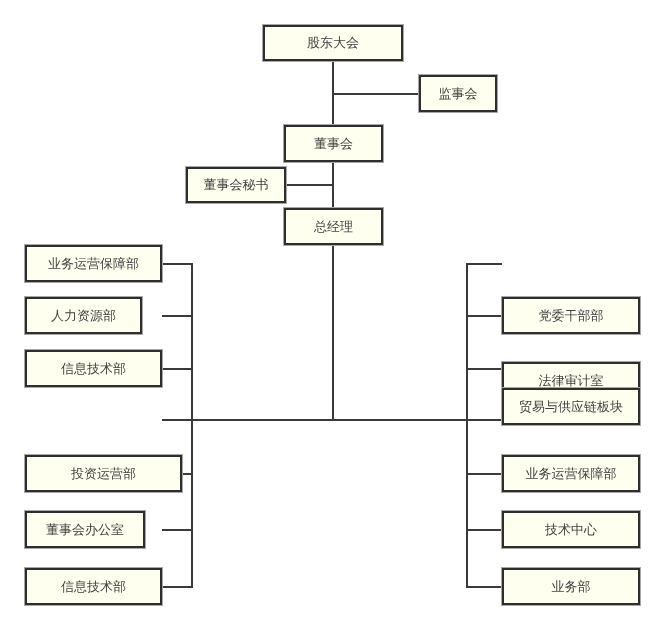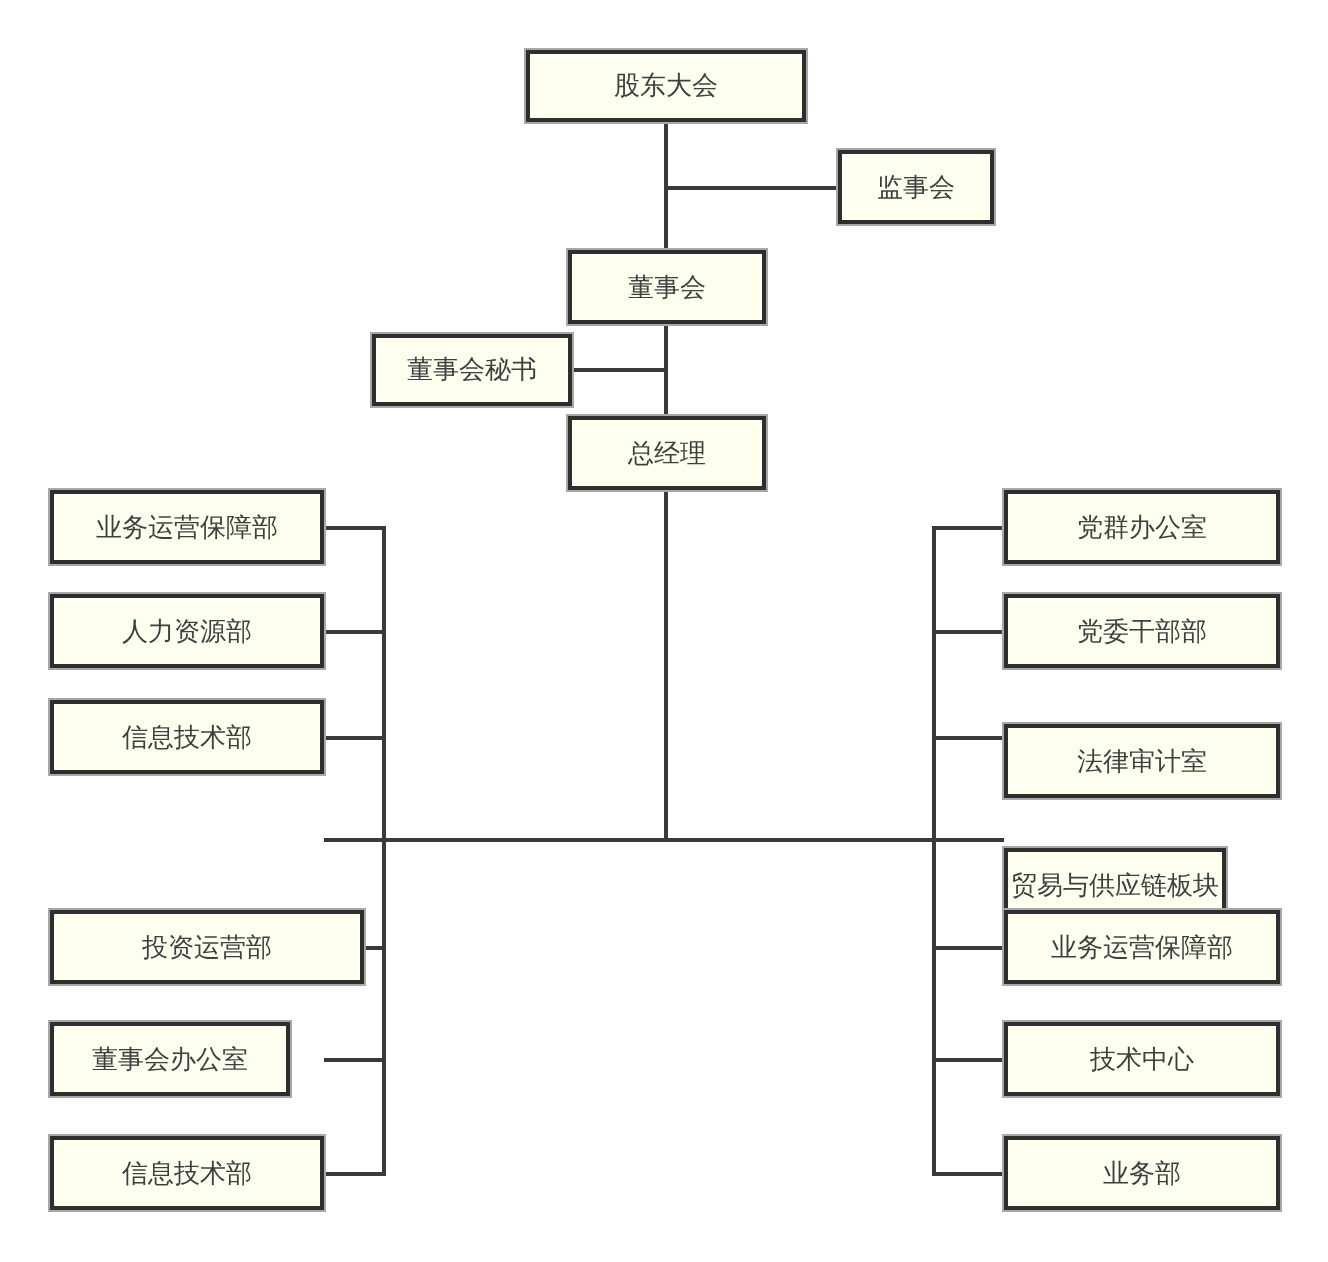--- a/index.html
+++ b/index.html
@@ -52,27 +52,26 @@
 
   <div class="node" style="left:419px;top:75px;width:78px;height:37px;">监事会</div>
 
   <div class="node" style="left:284px;top:125px;width:99px;height:37px;">董事会</div>
 
   <div class="node" style="left:153px;top:167px;width:100px;height:36px;margin-left:33px;">董事会秘书</div>
 
   <div class="node" style="left:284px;top:208px;width:99px;height:37px;">总经理</div>
 
   <div class="node" style="left:25px;top:245px;width:137px;height:37px;">业务运营保障部</div>
-  <div class="node" style="left:25px;top:297px;width:137px;height:37px;">人力资源部</div>
+  <div class="node" style="left:25px;top:297px;width:117px;height:37px;">人力资源部</div>
   <div class="node" style="left:25px;top:350px;width:137px;height:37px;">信息技术部</div>
   <div class="node" style="left:25px;top:455px;width:157px;height:37px;">投资运营部</div>
   <div class="node" style="left:25px;top:511px;width:120px;height:37px;">董事会办公室</div>
   <div class="node" style="left:25px;top:568px;width:137px;height:37px;">信息技术部</div>
 
-  <div class="node" style="left:502px;top:245px;width:138px;height:37px;">党群办公室</div>
   <div class="node" style="left:502px;top:297px;width:138px;height:37px;">党委干部部</div>
   <div class="node" style="left:502px;top:350px;width:138px;height:37px;margin-top:12px;">法律审计室</div>
-  <div class="node" style="left:502px;top:424px;width:111px;height:37px;">贸易与供应链板块</div>
+  <div class="node" style="left:502px;top:388px;width:138px;height:37px;">贸易与供应链板块</div>
   <div class="node" style="left:502px;top:455px;width:138px;height:37px;">业务运营保障部</div>
   <div class="node" style="left:502px;top:511px;width:138px;height:37px;">技术中心</div>
   <div class="node" style="left:502px;top:568px;width:138px;height:37px;">业务部</div>
 
 </div>
 
 </body></html>

